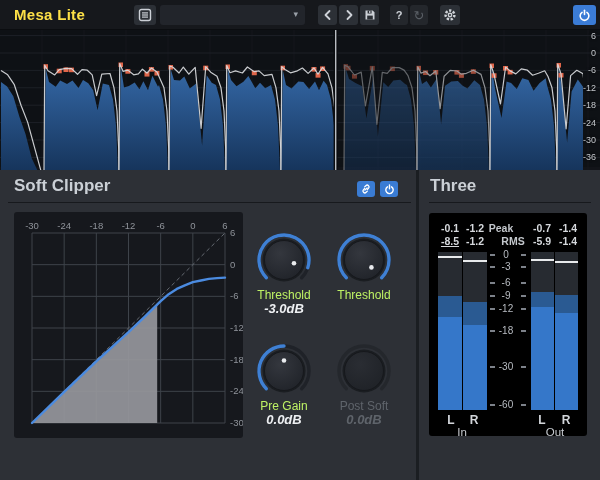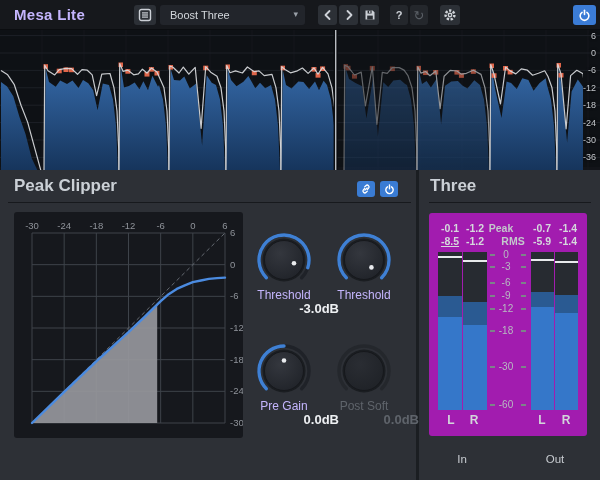--- a/index.html
+++ b/index.html
@@ -2,21 +2,21 @@
 <html><head>
 <meta charset="utf-8">
 <style>
   html,body{margin:0;padding:0;background:#1a1c20;}
   *{box-sizing:border-box;}
   #root{position:relative;width:600px;height:480px;overflow:hidden;
         background:#2d3036;font-family:"Liberation Sans",sans-serif;
         -webkit-font-smoothing:antialiased;}
   
   .titlebar{position:absolute;left:0;top:0;width:600px;height:30px;background:#16181c;border-bottom:1px solid #0b0d10;}
-  .app-title{position:absolute;left:14px;top:0;line-height:30px;font-size:15px;font-weight:700;color:#c4b5fd;letter-spacing:.3px;}
+  .app-title{position:absolute;left:14px;top:0;line-height:30px;font-size:15px;font-weight:700;color:#fde047;letter-spacing:.3px;}
   .tbtn{position:absolute;top:5px;height:20px;border:none;border-radius:3px;background:#2c3036;color:#ced2d8;
         display:flex;align-items:center;justify-content:center;padding:0;cursor:pointer;font-family:inherit;}
   .tbtn.dim{background:#24272c;}
   .tbtn.blue{background:#3b7cd6;}
   .dropdown{position:absolute;left:160px;top:5px;width:145px;height:20px;background:#22252b;border-radius:3px;cursor:pointer;}
   .dropdown .pname{position:absolute;left:10px;top:0;line-height:20px;font-size:11px;color:#d3d7dc;}
   .dropdown .caret{position:absolute;right:7px;top:0;line-height:19px;font-size:9px;color:#9aa0a8;}
   
   .waveview{position:absolute;left:0;top:30px;width:600px;height:140px;background:#0e1115;border-bottom:3px solid #121419;}
   .waveview svg{position:absolute;left:0;top:0;}
@@ -24,55 +24,54 @@
   
   .panel-header{position:absolute;font-size:17px;font-weight:600;color:#cbd0d6;}
   .underline{position:absolute;height:1px;background:#565a61;border-bottom:1px solid #17191d;}
   .vdivider{position:absolute;left:416px;top:170px;width:3px;height:310px;background:#1b1e22;}
   .mini-btn{position:absolute;width:18px;height:16px;border:none;border-radius:3px;background:#3a7cd4;
             display:flex;align-items:center;justify-content:center;padding:0;cursor:pointer;}
   
   #graph{position:absolute;left:14px;top:212px;background:#16181d;border-radius:3px;}
   
   .knob{position:absolute;width:64px;height:64px;cursor:pointer;}
-  .klabel{position:absolute;width:110px;text-align:center;font-size:12px;color:#c4b5fd;}
-  .kvalue{position:absolute;width:110px;text-align:right;font-size:13px;font-weight:700;color:#eef0f3;}
+  .klabel{position:absolute;width:110px;text-align:center;font-size:12px;color:#bef264;}
+  .kvalue{position:absolute;width:110px;text-align:center;font-size:13px;font-weight:700;color:#eef0f3;font-style:italic;}
   .kdisabled{color:#5f646b !important;}
   
-  #meterbox{position:absolute;left:429px;top:213px;width:158px;height:223px;background:#a21caf;border-radius:3px;}
+  #meterbox{position:absolute;left:429px;top:213px;width:158px;height:223px;background:#000000;border-radius:3px;}
   .mnum{position:absolute;transform:translateX(-50%);font-size:10.5px;font-weight:700;color:#d5d8dc;white-space:nowrap;}
   .mhdr{position:absolute;transform:translateX(-50%);font-size:10.5px;font-weight:700;color:#c3c7cc;}
   .bar{position:absolute;background:#272b31;}
   .bar .pk{position:absolute;left:0;width:100%;height:2px;background:#e8eaec;}
   .bar .cap{position:absolute;left:0;width:100%;background:#2a5a92;}
   .bar .rms{position:absolute;left:0;width:100%;background:#3577c9;}
   .sdash{position:absolute;width:5px;height:2px;background:#7d828a;}
   .slabel{position:absolute;transform:translateX(-50%);font-size:10px;color:#b7bbc1;}
   .chlabel{position:absolute;transform:translateX(-50%);font-size:12px;font-weight:700;color:#d2d5da;}
-  .grplabel{position:absolute;transform:translateX(-50%);font-size:11.5px;color:#c7cbd0;margin-top:27px;}
+  .grplabel{position:absolute;transform:translateX(-50%);font-size:11.5px;color:#c7cbd0;}
 </style>
 </head>
 <body>
 
 <div id="root">
 
   <div class="titlebar">
     <div class="app-title">Mesa Lite</div>
 
     <button class="tbtn" style="left:134px;width:22px;">
       <svg width="14" height="14" viewBox="0 0 14 14">
         <rect x="1.5" y="1.5" width="11" height="11" rx="2" fill="none" stroke="#ccd0d6" stroke-width="1.4"></rect>
         <line x1="4" y1="4.9" x2="10" y2="4.9" stroke="#ccd0d6" stroke-width="1.2"></line>
         <line x1="4" y1="7" x2="10" y2="7" stroke="#ccd0d6" stroke-width="1.2"></line>
         <line x1="4" y1="9.1" x2="10" y2="9.1" stroke="#ccd0d6" stroke-width="1.2"></line>
       </svg>
     </button>
 
     <div class="dropdown">
-      <span class="pname">Boost Three</span>
       <span class="caret">▾</span>
     </div>
 
     <button class="tbtn" style="left:318px;width:19px;">
       <svg width="14" height="14" viewBox="0 0 14 14">
         <path d="M8.5 3 L4.5 7 L8.5 11" fill="none" stroke="#ced2d8" stroke-width="1.8" stroke-linecap="round" stroke-linejoin="round"></path>
       </svg>
     </button>
     <button class="tbtn" style="left:339px;width:19px;">
       <svg width="14" height="14" viewBox="0 0 14 14">
@@ -222,21 +221,21 @@
         <span class="db-label" style="top: 35.4px;">-6</span>
         <span class="db-label" style="top: 52.8px;">-12</span>
         <span class="db-label" style="top: 70.2px;">-18</span>
         <span class="db-label" style="top: 87.6px;">-24</span>
         <span class="db-label" style="top: 105px;">-30</span>
         <span class="db-label" style="top: 122.4px;">-36</span>
       </div>
   </div>
 
   <div>
-    <div class="panel-header" style="left:14px;top:176px;">Peak Clipper</div>
+    <div class="panel-header" style="left:14px;top:176px;">Soft Clipper</div>
     <button class="mini-btn" style="left:357px;top:181px;">
       <svg width="12" height="12" viewBox="0 0 14 14">
         <g stroke="#fff" stroke-width="1.5" fill="none" stroke-linecap="round">
           <path d="M5.7 8.3 l2.6 -2.6"></path>
           <path d="M8.5 7.6 l1.4 -1.4 a2.15 2.15 0 0 0 -3.05 -3.05 L5.45 4.55"></path>
           <path d="M5.5 6.4 L4.1 7.8 a2.15 2.15 0 0 0 3.05 3.05 l1.4 -1.4"></path>
         </g>
       </svg>
     </button>
     <button class="mini-btn" style="left:380px;top:181px;">

